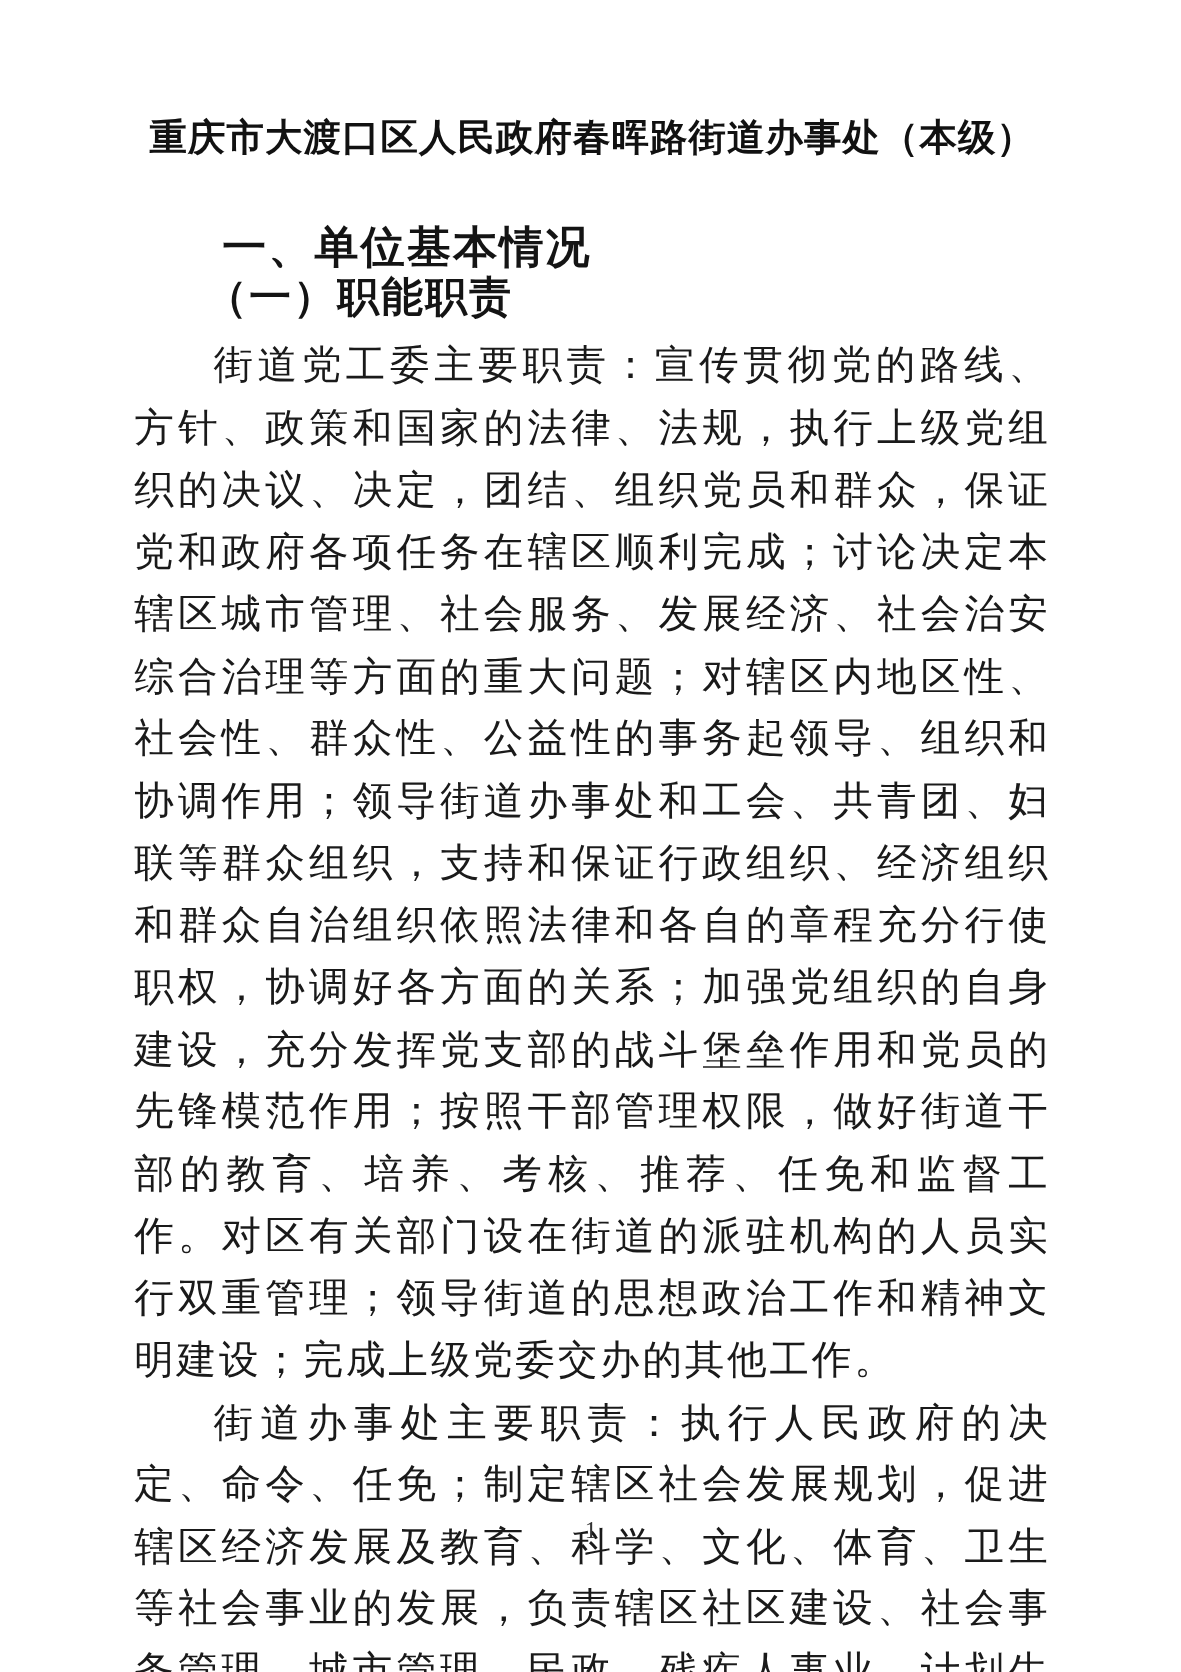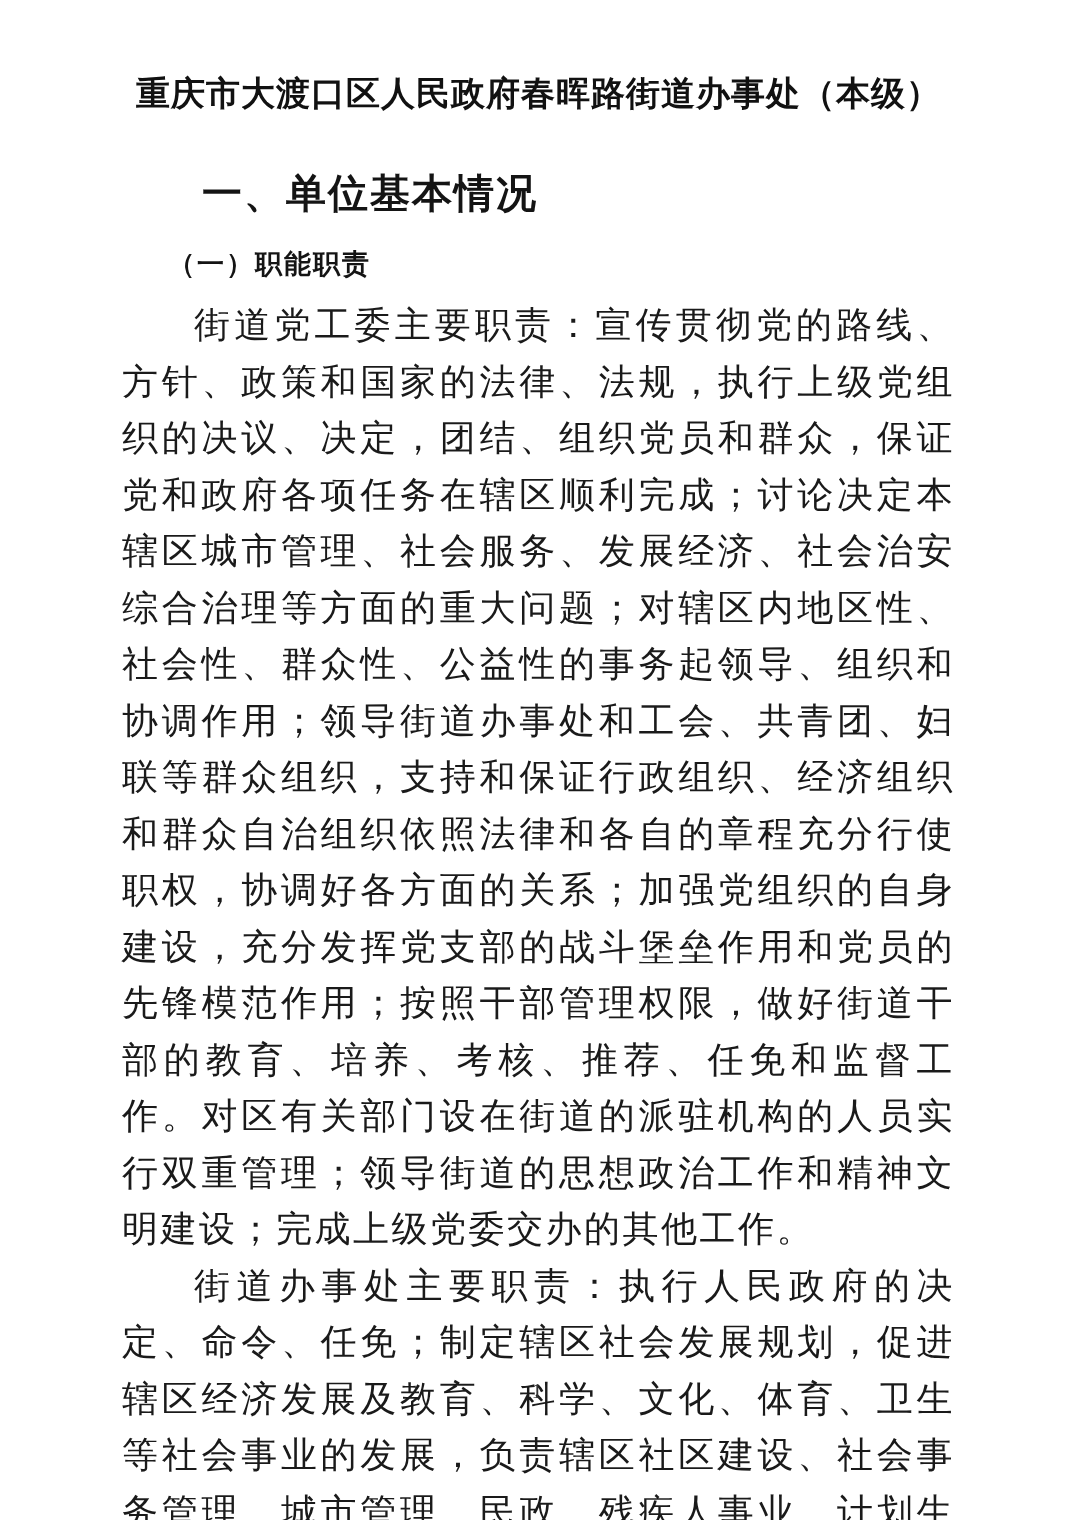--- a/index.html
+++ b/index.html
@@ -15,21 +15,21 @@
     overflow: hidden;
     color: #161616;
   }
   .content {
     position: absolute;
     left: 122px;
     top: 0;
     width: 833px;
   }
   .doc-title {
-    padding-top: 66px;
+    padding-top: 98px;
     text-align: center;
     font-size: 34px;
     font-weight: bold;
     line-height: 55px;
     font-family: "Liberation Serif", serif;
     color: #111111;
   }
   .doc-title .title-line {
     display: block;
     letter-spacing: 1px;
@@ -38,22 +38,22 @@
     margin-top: 52px;
     font-size: 40px;
     font-weight: bold;
     line-height: 40px;
     text-indent: 2em;
     font-family: "Liberation Sans", sans-serif;
     color: #141414;
     letter-spacing: 2px;
   }
   .h-subsection {
-    margin-top: 28px;
-    font-size: 27px;
+    margin-top: 3px;
+    font-size: 38px;
     font-weight: bold;
     line-height: 46px;
     text-indent: 1.7em;
     font-family: Liberation Sans, sans-serif;
     color: #141414;
     letter-spacing: 2px;
   }
   .body-text {
     margin-top: 10px;
   }

